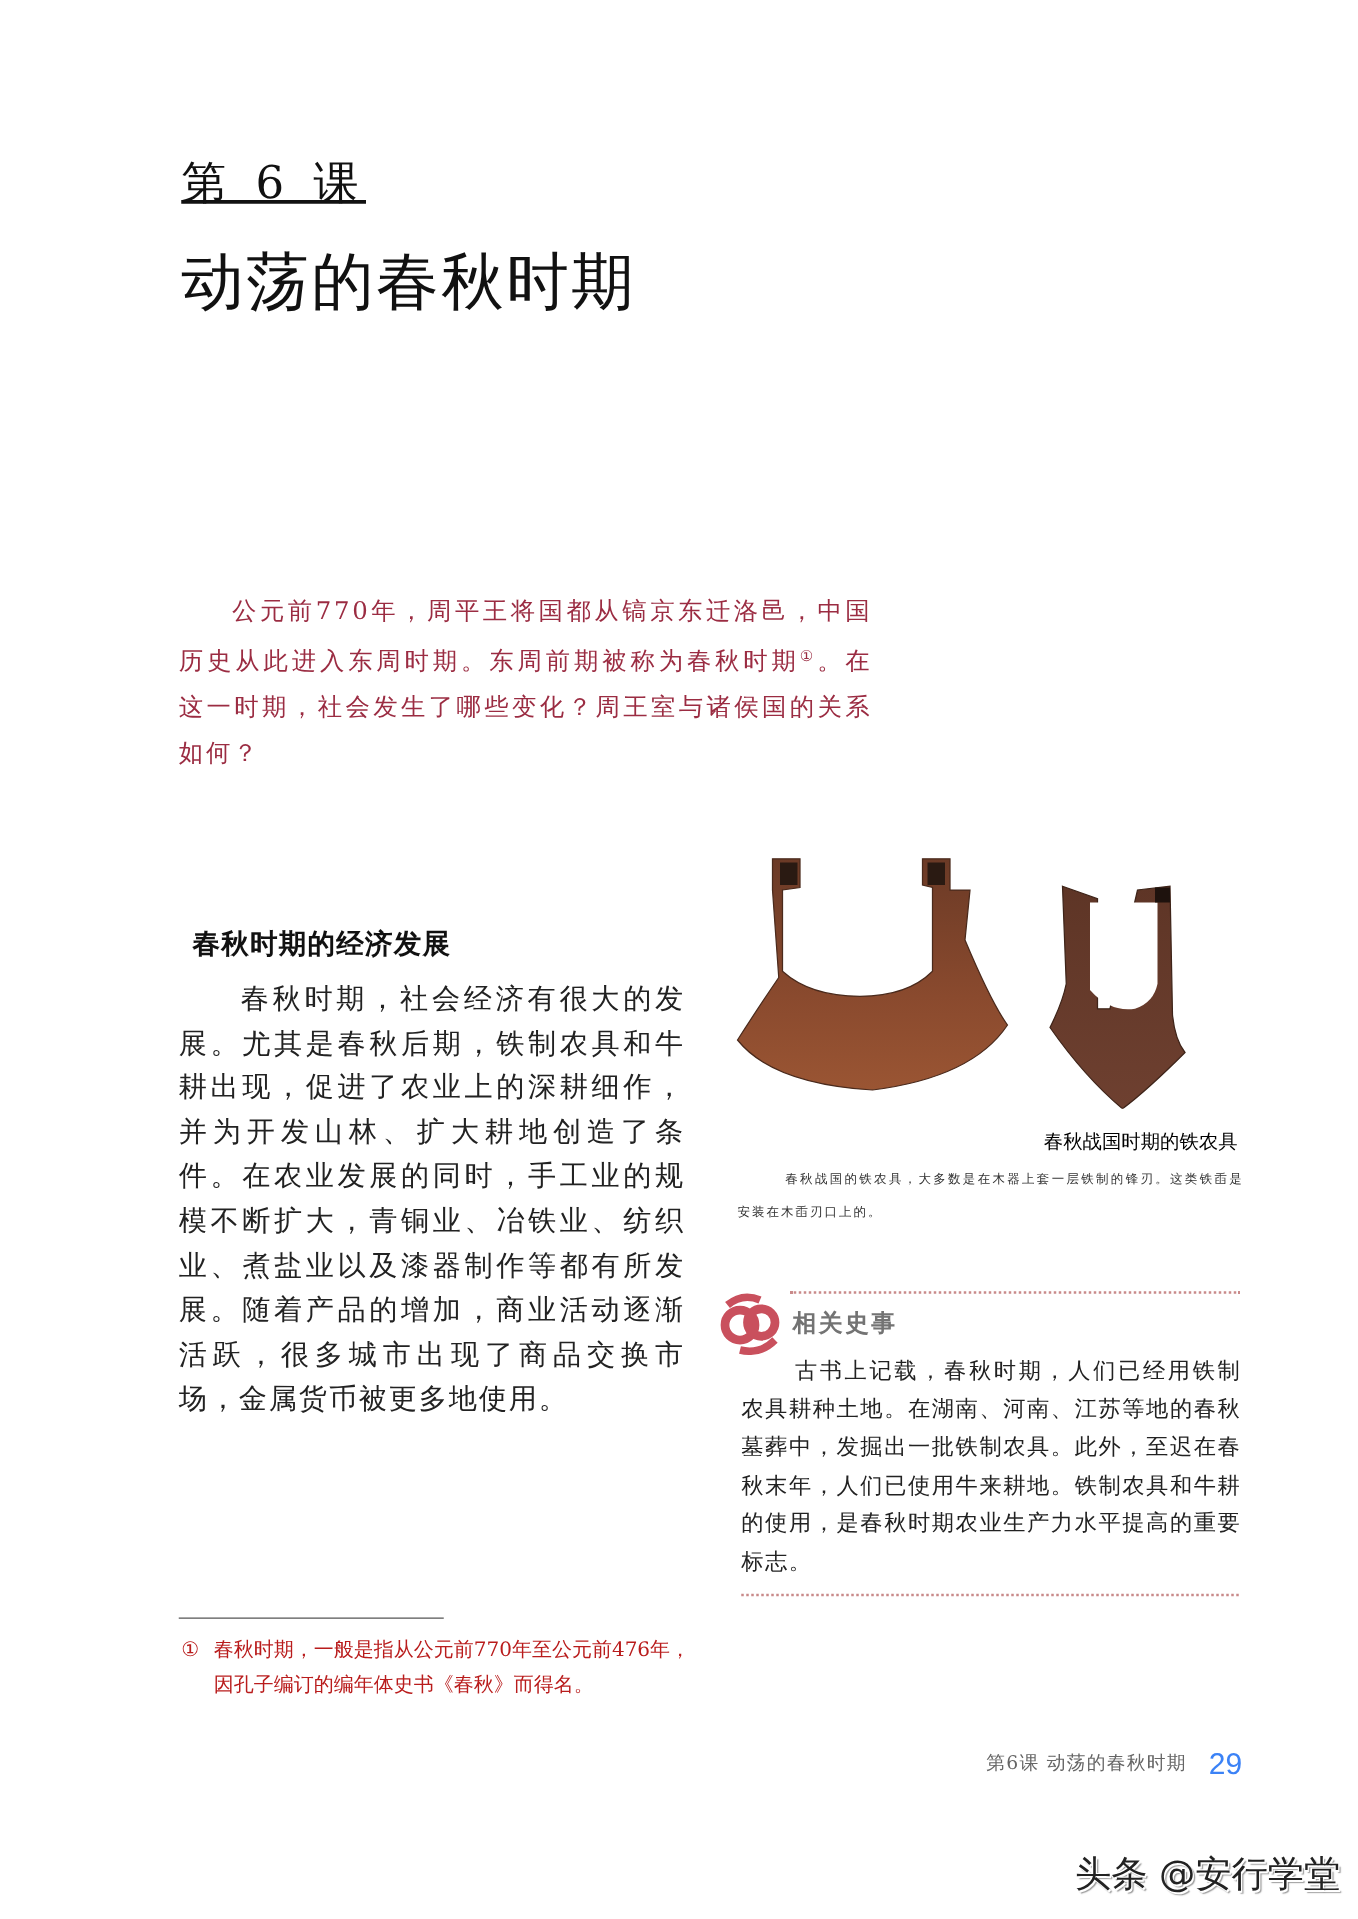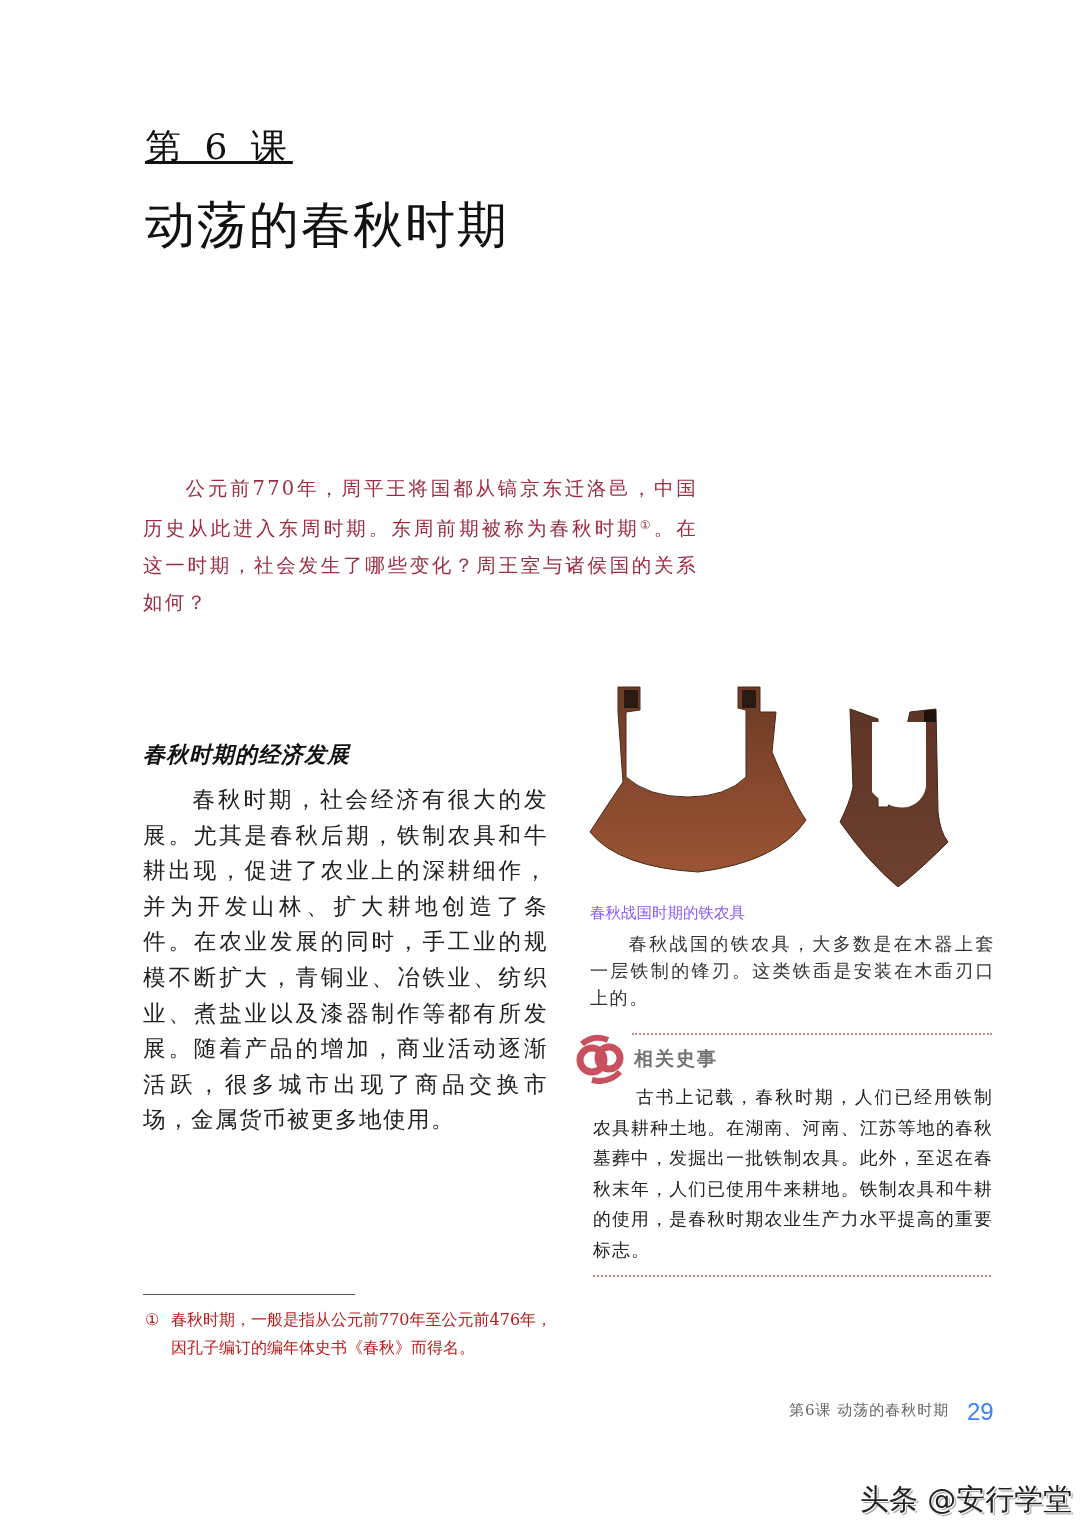--- a/index.html
+++ b/index.html
@@ -3,26 +3,26 @@
 <meta charset="utf-8">
 <style>
   html, body { margin:0; padding:0; }
   body { width:1086px; height:1535px; background:#ffffff; position:relative; overflow:hidden;
          font-family:"DejaVu Serif", "Liberation Serif", serif; color:#222; }
   .title1 { position:absolute; left:145px; top:112px; font-size:36px; letter-spacing:6px; color:#111; line-height:70px;text-decoration:underline; }
   .title2 { position:absolute; left:145px; top:190px; font-size:50px; letter-spacing:2px; color:#111; line-height:70px; }
   .intro { position:absolute; left:143px; top:470px; width:555px; font-size:19.5px; line-height:37px; color:#9b2c42; letter-spacing:2.2px; text-align:justify; }
   .intro .indent { display:inline-block; width:42px; }
   .intro sup { font-size:12px; vertical-align:6px; }
-  .section-title { position:absolute; left:143px; top:740px; font-family:"DejaVu Sans","Liberation Sans",sans-serif; font-weight:bold; font-size:22px; color:#111; letter-spacing:1px;font-style:italic; }
+  .section-title { position:absolute; left:154px; top:740px; font-family:"DejaVu Sans","Liberation Sans",sans-serif; font-weight:bold; font-size:22px; color:#111; letter-spacing:1px; }
   .body-text { position:absolute; left:143px; top:782px; width:405px; font-size:22.5px; line-height:35.6px; color:#222; letter-spacing:1.5px; text-align:justify; }
   .body-text .indent { display:inline-block; width:48px; }
   .figure { position:absolute; left:588px; top:682px; width:400px; height:205px; }
-  .caption-title { position:absolute; left:590px; top:903px; width:400px; text-align:left; font-size:15.5px; color:#8b5cf6; }
-  .caption-text { position:absolute; left:590px; top:930px; width:405px; font-size:18px; line-height:27px; color:#333; letter-spacing:1.6px; text-align:justify; }
+  .caption-title { position:absolute; left:590px; top:903px; width:400px; text-align:right; font-size:15.5px; color:#000000; }
+  .caption-text { position:absolute; left:590px; top:930px; width:405px; font-size:10px; line-height:27px; color:#333; letter-spacing:1.6px; text-align:justify; }
   .caption-text .indent { display:inline-block; width:38px; }
   .dots { position:absolute; left:632px; width:360px; border-top:2px dotted #c98a8a; height:0; }
   .box-icon { position:absolute; left:574px; top:1032px; width:52px; height:52px; }
   .box-title { position:absolute; left:634px; top:1046px; font-family:"DejaVu Sans","Liberation Sans",sans-serif; font-weight:bold; font-size:19px; color:#737373; letter-spacing:2px; }
   .box-text { position:absolute; left:593px; top:1082px; width:400px; font-size:17.8px; line-height:30.5px; color:#222; letter-spacing:1.2px; text-align:justify; }
   .box-text .indent { display:inline-block; width:42px; }
   .fn-rule { position:absolute; left:143px; top:1294px; width:212px; border-top:1px solid #555; }
   .footnote { position:absolute; left:145px; top:1306px; width:490px; font-size:16px; line-height:28px; color:#b91c1c; }
   .footnote .fn-mark { display:inline-block; width:26px; }
   .footnote .line2 { padding-left:26px; display:block; }

